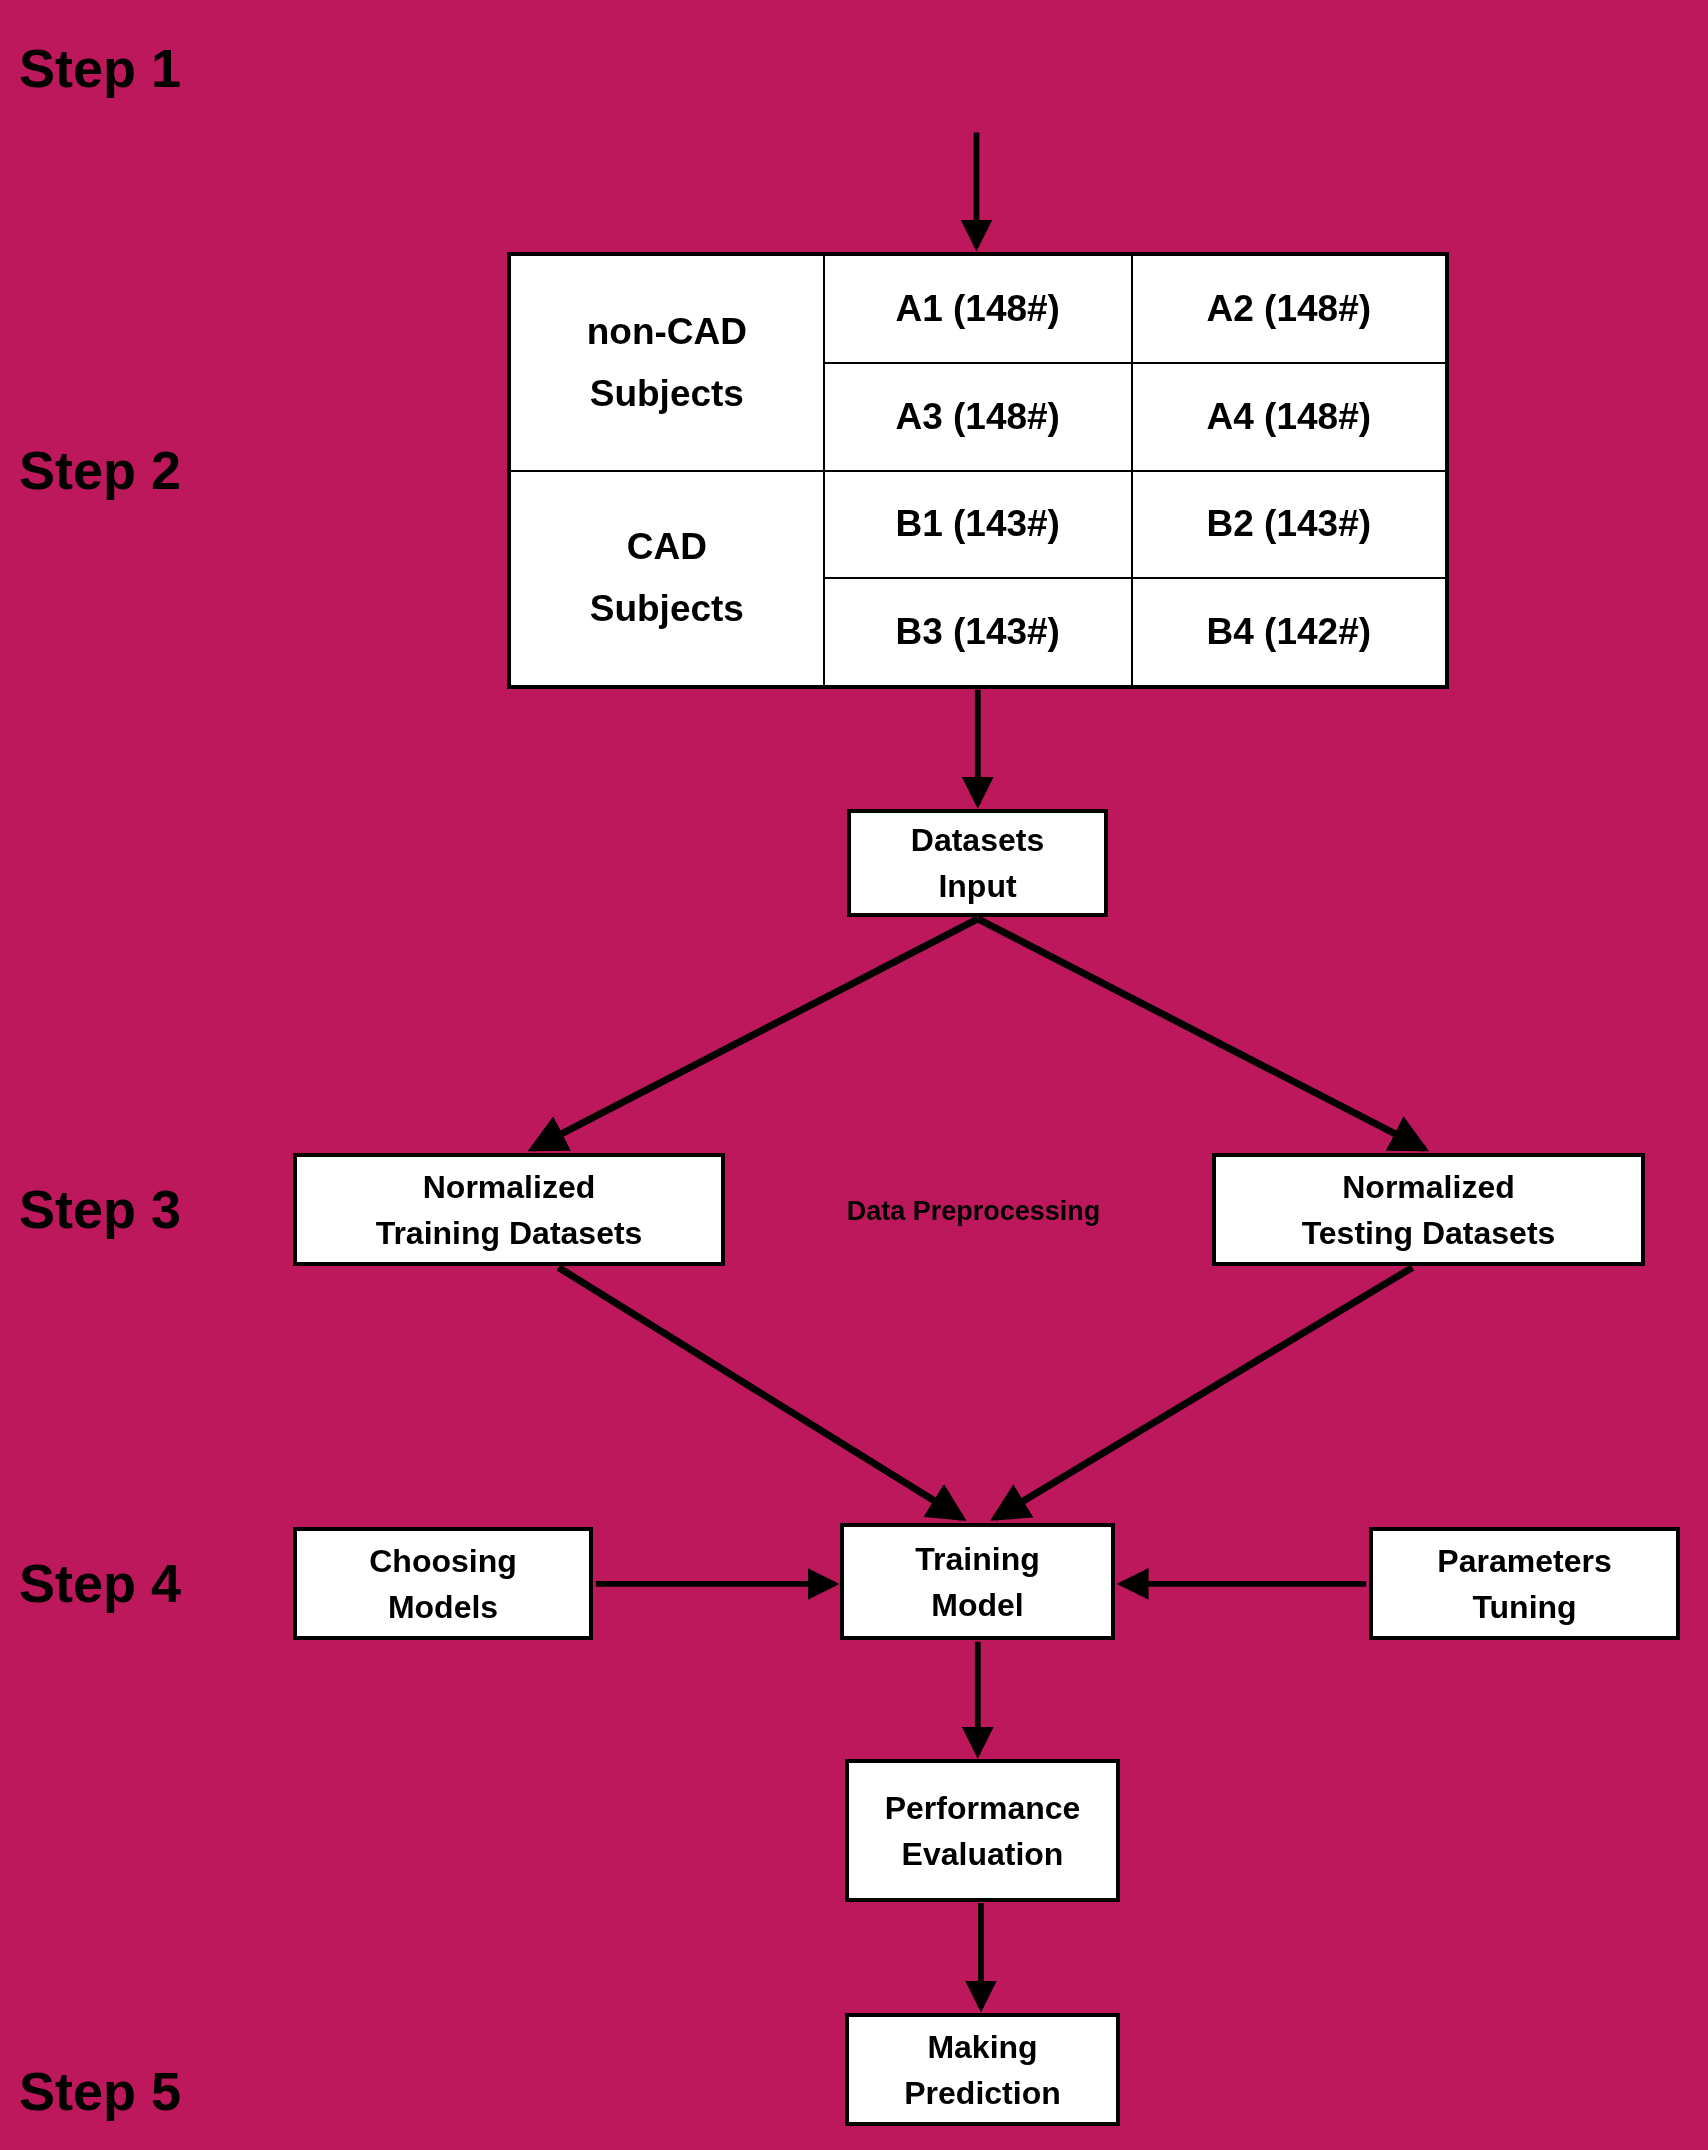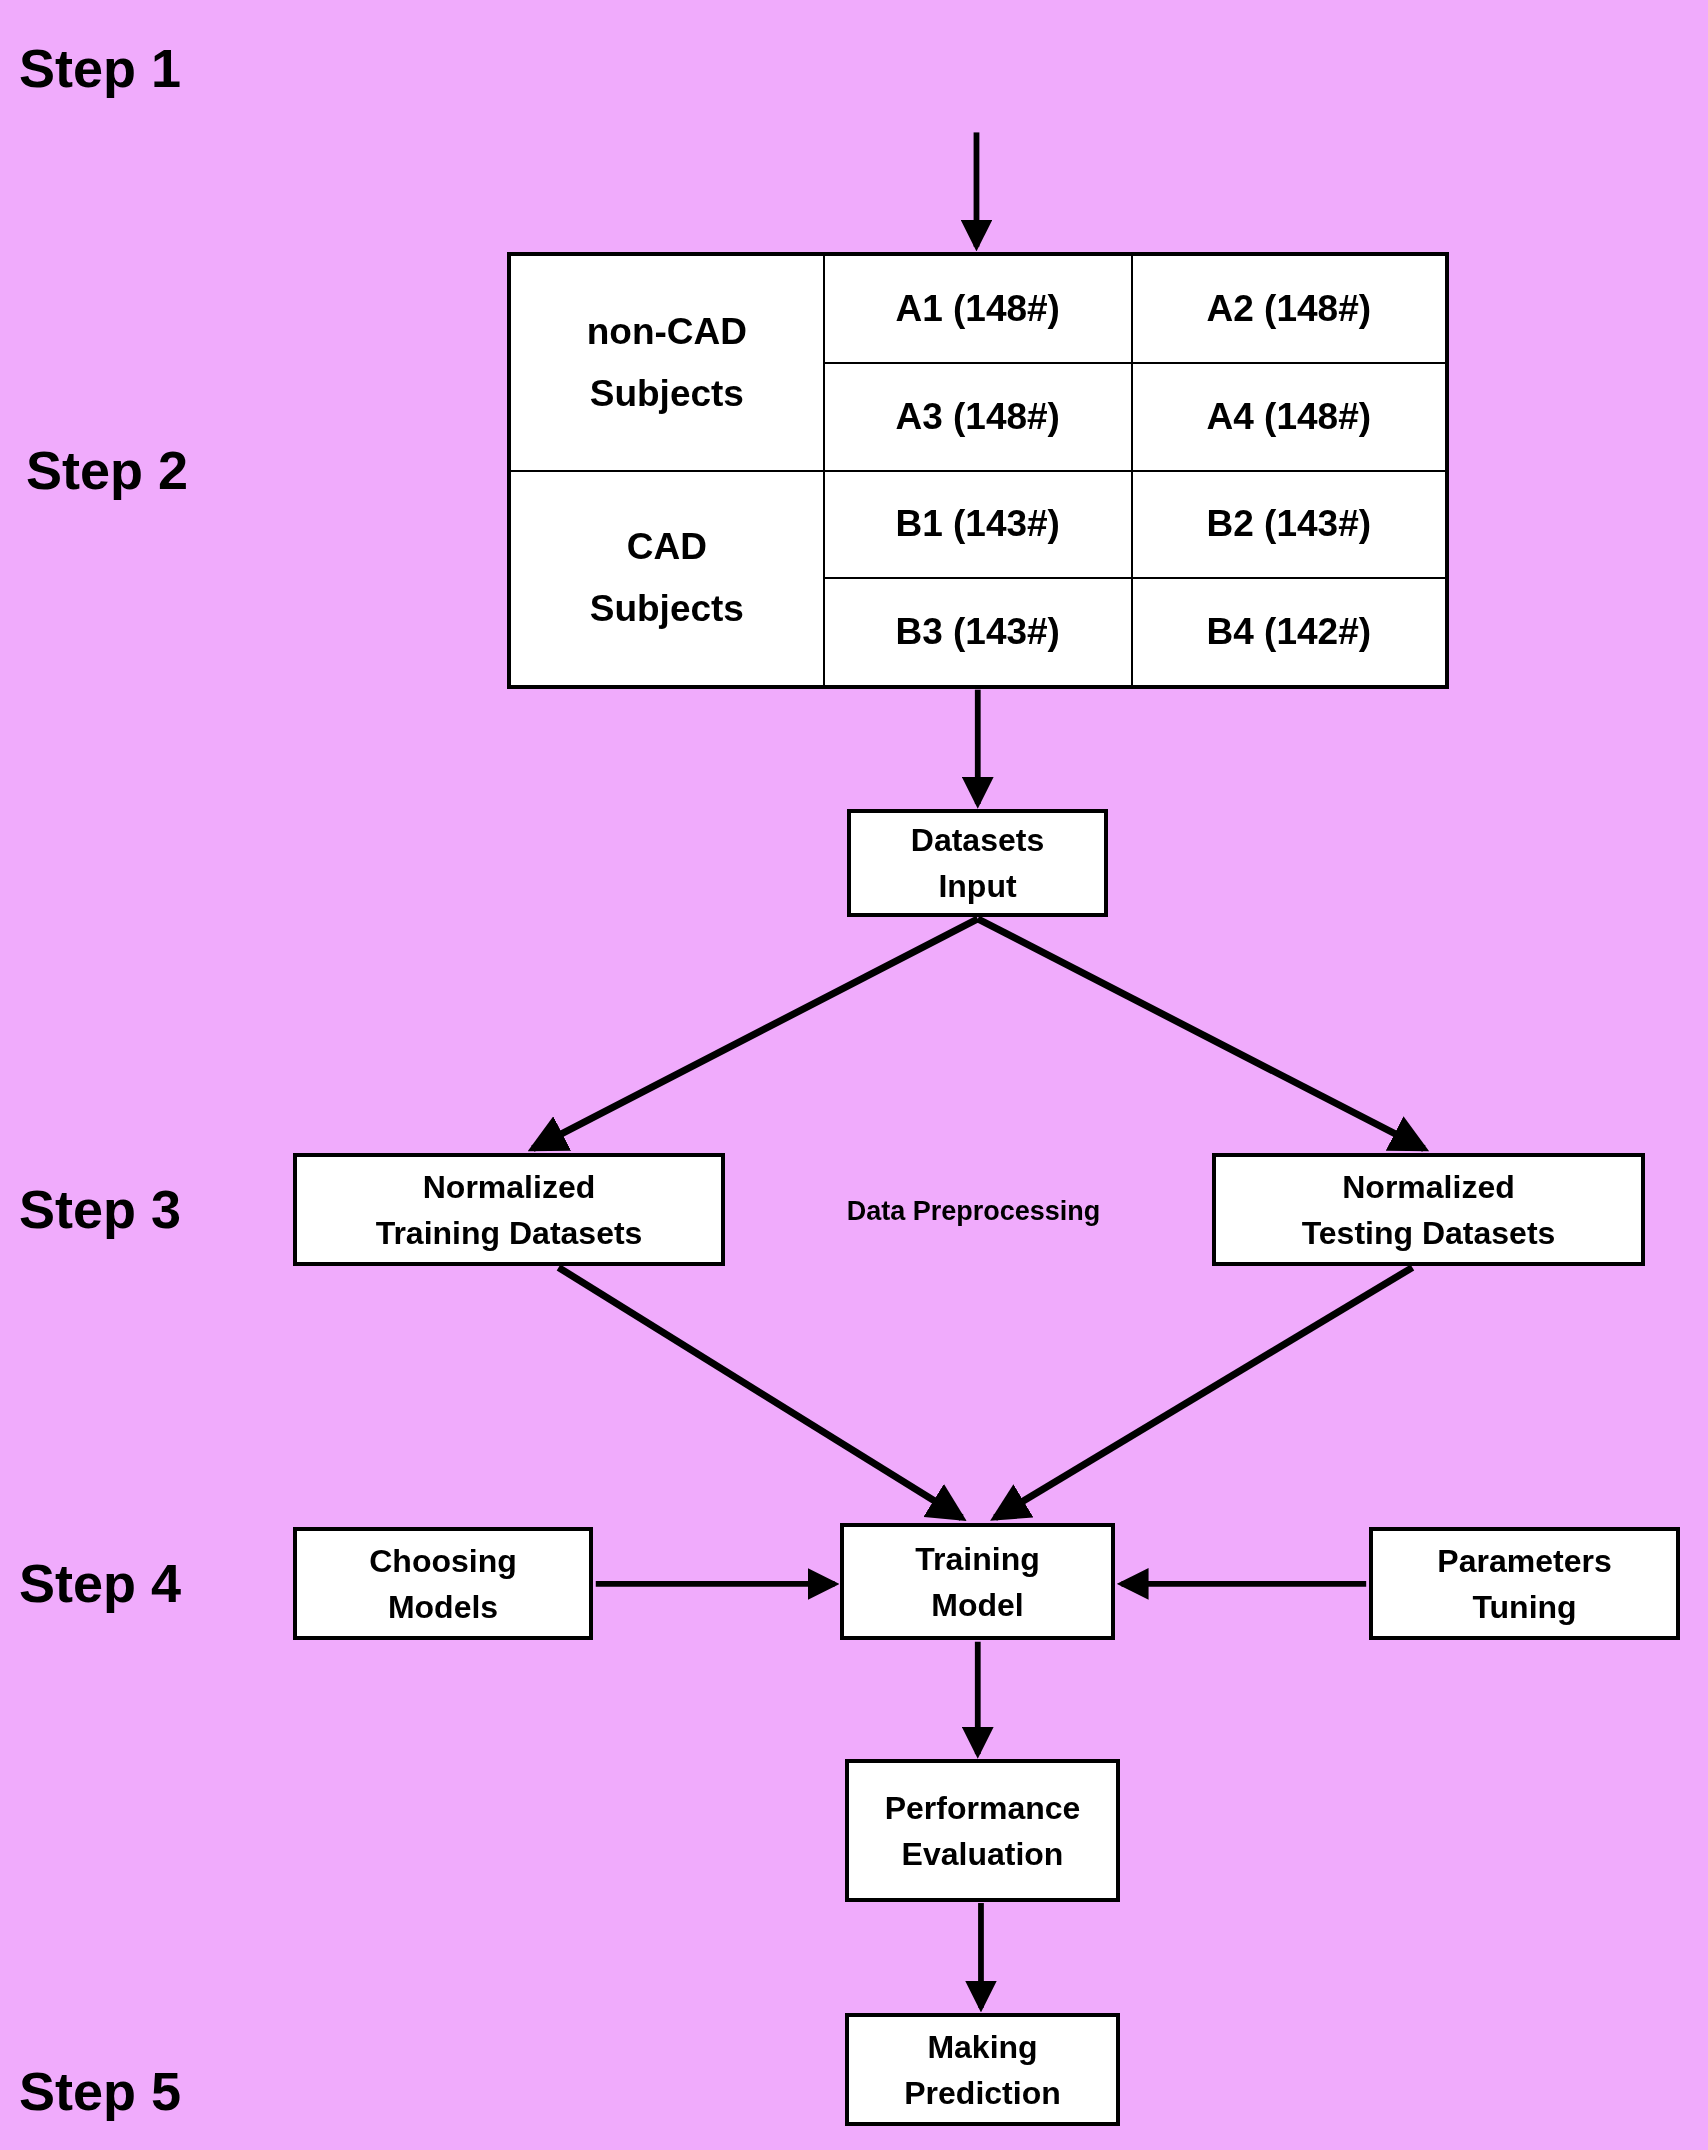--- a/index.html
+++ b/index.html
@@ -1,17 +1,17 @@
 <!DOCTYPE html>
 <html style="font-size:10.3px"><head>
 <meta charset="utf-8">
 <style>
   html,body { margin:0; padding:0; background:#ffffff; }
   .page {
-    position:relative; width:1709px; height:2151px; background:#f0abfc;
+    position:relative; width:1709px; height:2151px; background:#be185d;
     font-family:"Liberation Sans", sans-serif; font-weight:700; color:#000000;
     overflow:hidden;
   }
   svg.arrows { position:absolute; left:0; top:0; width:1709px; height:2151px; }
   svg.arrows line { stroke:#000000; }
   .s9  { stroke-width:9px; }
   .s11 { stroke-width:11px; }
 
   .node {
     position:absolute; box-sizing:border-box; border:4.5px solid #000000;
@@ -27,21 +27,21 @@
   .n-train  { left:840px; top:1523px; width:275px; height:117px; }
   .n-param  { left:1369px; top:1527px; width:311px; height:113px; }
   .n-perf   { left:845px; top:1759px; width:275px; height:143px; }
   .n-make   { left:845px; top:2013px; width:275px; height:113px; }
 
   .step {
     position:absolute; left:19px; width:231px; height:67px;
     font-size:54px; line-height:67px; text-align:left;
   }
   .st1 { top:35px; }
-  .st2 { top:437px;margin-left:7px; }
+  .st2 { top:437px; }
   .st3 { top:1176px; }
   .st4 { top:1550px; }
   .st5 { top:2015px;margin-top:43px; }
 
   .dp-label {
     position:absolute; left:706px; top:1188px; width:535px;
     text-align:center; font-size:27px; line-height:46px;
   }
 
   .dstable {

